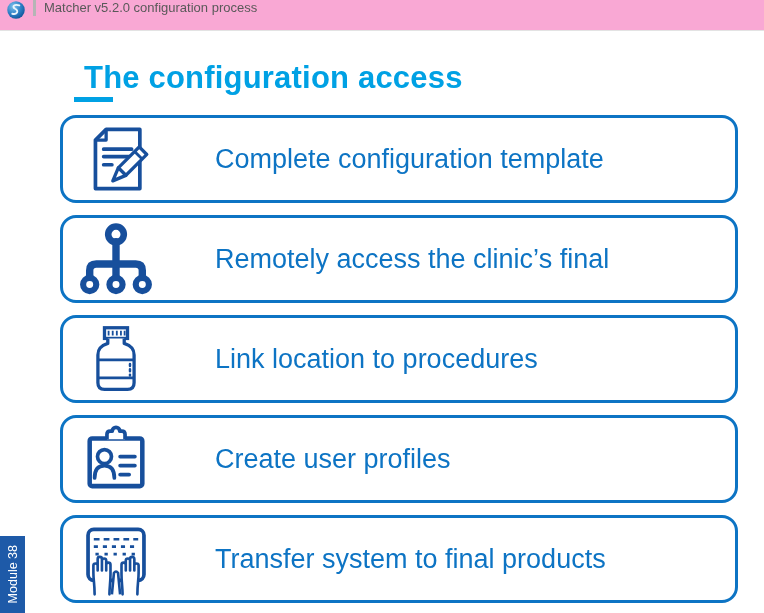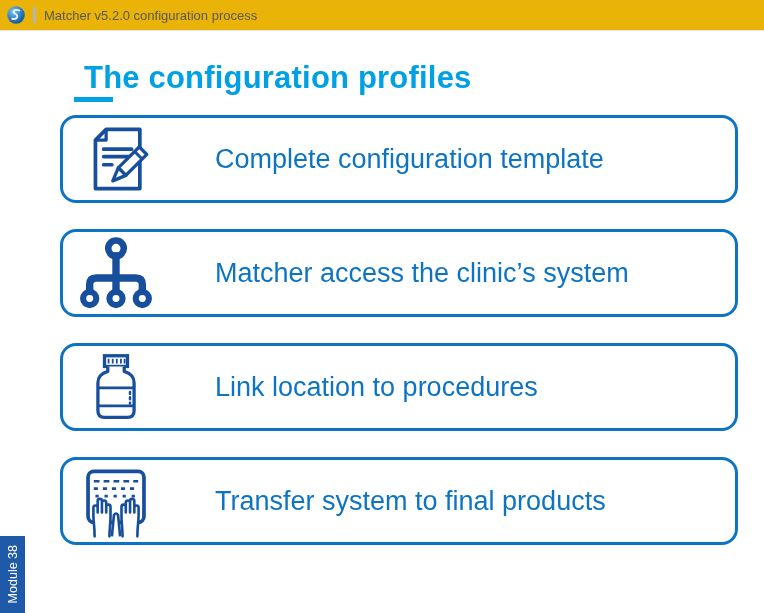--- a/index.html
+++ b/index.html
@@ -10,35 +10,35 @@
     --header-text-gray:#595959;
     --divider-gray:#b5b5b5;
     --rule-gray:#e3e3e3;
   }
   *{box-sizing:border-box;margin:0;padding:0}
   body{font-family:"Liberation Sans",sans-serif;background:#fff}
   .slide{position:relative;width:764px;height:613px;background:#fff;overflow:hidden}
 
   
   .topbar{position:absolute;top:0;left:0;width:100%;height:31px;
-          display:flex;align-items:center;padding-left:6px;
-          border-bottom:1px solid var(--rule-gray);background:#eab308}
+          display:flex;padding-left:6px;
+          border-bottom:1px solid var(--rule-gray);background:#f9a8d4}
   .topbar .logo{width:20px;height:20px;flex:0 0 auto}
   .topbar .vdiv{width:3px;height:16px;background:var(--divider-gray);margin:0 8px 0 7px}
   .topbar .app-title{font-size:13px;color:var(--header-text-gray)}
 
   
   .page-title{position:absolute;left:84px;top:60px;font-size:31px;font-weight:bold;
               color:var(--accent-cyan);letter-spacing:.2px;white-space:nowrap}
   .title-underline{position:absolute;left:74px;top:97px;width:39px;height:5px;
                    background:var(--accent-cyan)}
 
   
   .steps{position:absolute;top:115px;left:60px;width:678px;
-         display:flex;flex-direction:column;gap:26px}
+         display:flex;flex-direction:column;gap:12px}
   .step-card{height:88px;border:3px solid var(--row-blue);border-radius:16px;
              background:#fff;display:flex;align-items:center}
   .icon-box{width:78px;margin-left:14px;display:flex;align-items:center;justify-content:center;
             color:var(--icon-navy);flex:0 0 auto}
   .icon-box svg{width:74px;height:74px;display:block}
   .step-label{font-size:27px;color:var(--row-blue);margin-left:60px;white-space:nowrap}
 
   
   .module-bar{position:absolute;left:0;top:536px;width:25px;height:77px;
               background:var(--module-bar-blue);display:flex;align-items:center;justify-content:center}
@@ -59,21 +59,21 @@
           <stop offset="100%" stop-color="#0b4f93"></stop>
         </radialGradient>
       </defs>
       <circle cx="12" cy="12" r="10.5" fill="url(#lg)"></circle>
       <path d="M16,6.5 C10,4.5 6.5,8 11,10.5 C16,13 13,18 7.5,16.5" fill="none" stroke="#eaf4fb" stroke-width="2.2" stroke-linecap="round"></path>
     </svg>
     <div class="vdiv"></div>
     <span class="app-title">Matcher v5.2.0 configuration process</span>
   </div>
 
-  <h1 class="page-title">The configuration profiles</h1>
+  <h1 class="page-title">The configuration access</h1>
   <div class="title-underline"></div>
 
   <div class="steps">
 
     <div class="step-card">
       <div class="icon-box">
         <svg viewBox="0 0 90 90" fill="none" stroke="currentColor">
           <path d="M33,9 L74,9 L74,81 L20,81 L20,22 Z" fill="#fff" stroke-width="4.5" stroke-linejoin="round"></path>
           <path d="M33,9 V22 H20" stroke-width="4" stroke-linejoin="round"></path>
           <path d="M30,33 H64 M30,42 H64 M30,52 H40" stroke-width="4.5" stroke-linecap="round"></path>
@@ -91,36 +91,48 @@
       <div class="icon-box">
         <svg viewBox="0 0 90 90" fill="none" stroke="currentColor">
           <circle cx="45" cy="15" r="9.5" fill="#fff" stroke-width="8"></circle>
           <path d="M45,24 V70" stroke-width="9" stroke-linecap="round"></path>
           <path d="M13,70 V59 Q13,51 21,51 H69 Q77,51 77,59 V70" stroke-width="9" stroke-linecap="round"></path>
           <circle cx="13" cy="76" r="8" fill="#fff" stroke-width="7.5"></circle>
           <circle cx="45" cy="76" r="8" fill="#fff" stroke-width="7.5"></circle>
           <circle cx="77" cy="76" r="8" fill="#fff" stroke-width="7.5"></circle>
         </svg>
       </div>
-      <span class="step-label">Matcher access the clinic’s system</span>
+      <span class="step-label">Remotely access the clinic’s final</span>
     </div>
 
     <div class="step-card">
       <div class="icon-box">
         <svg viewBox="0 0 90 90" fill="none" stroke="currentColor">
           <rect x="31" y="7" width="28" height="13" fill="#fff" stroke-width="4"></rect>
           <path d="M36,10.5 V16.5 M41,10.5 V16.5 M46,10.5 V16.5 M51,10.5 V16.5 M55.5,10.5 V16.5" stroke-width="2.2"></path>
           <path d="M35,20 V26 C26,29 23,33 23,40 V74 C23,79 26,82 31,82 H59 C64,82 67,79 67,74 V40 C67,33 64,29 55,26 V20" fill="#fff" stroke-width="4" stroke-linejoin="round"></path>
           <path d="M23,46 H67 M23,68 H67" stroke-width="3.5"></path>
           <path d="M62,51 V65" stroke-width="3" stroke-dasharray="2.5 4" stroke-linecap="round"></path>
         </svg>
       </div>
       <span class="step-label">Link location to procedures</span>
     </div>
 
+    <div class="step-card">
+      <div class="icon-box">
+        <svg viewBox="0 0 90 90" fill="none" stroke="currentColor">
+          <rect x="13" y="20" width="64" height="58" rx="3" fill="#fff" stroke-width="5.5"></rect>
+          <path d="M34,21 V15 Q34,11 38,11 H40.5 A4.5,4.5 0 0 1 49.5,11 H52 Q56,11 56,15 V21" fill="#fff" stroke-width="4.5" stroke-linejoin="round"></path>
+          <circle cx="31" cy="42" r="8.5" stroke-width="4.5" fill="#fff"></circle>
+          <path d="M19,68 Q19,53 31,53 Q43,53 43,68" stroke-width="4.5" stroke-linecap="round"></path>
+          <path d="M50,42 H68 M50,53 H68 M50,64 H61" stroke-width="4.5" stroke-linecap="round"></path>
+        </svg>
+      </div>
+      <span class="step-label">Create user profiles</span>
+    </div>
 
     <div class="step-card">
       <div class="icon-box">
         <svg viewBox="0 0 90 90" fill="none" stroke="currentColor">
           <rect x="11" y="9" width="68" height="62" rx="7" fill="#fff" stroke-width="4.5"></rect>
           <path d="M18,21 H72" stroke-width="3.2" stroke-dasharray="7 5"></path>
           <path d="M18,30 H72" stroke-width="3.2" stroke-dasharray="5 6"></path>
           <path d="M20,39 H70" stroke-width="3.2" stroke-dasharray="4 7"></path>
           <path d="M19,88 C19,76 17.5,70 17.5,62 L17.5,53 A2.6,2.6 0 0 1 22.7,53 L22.7,59 L22.7,45 A2.6,2.6 0 0 1 27.9,45 L27.9,59 L27.9,47 A2.6,2.6 0 0 1 33.1,47 L33.1,59 L33.1,52 A2.6,2.6 0 0 1 38.3,52 L38.3,64 C38.3,74 37,79 37,88" fill="#fff" stroke-width="3.2" stroke-linejoin="round" stroke-linecap="round"></path>
           <path d="M71,88 C71,76 72.5,70 72.5,62 L72.5,53 A2.6,2.6 0 0 0 67.3,53 L67.3,59 L67.3,45 A2.6,2.6 0 0 0 62.1,45 L62.1,59 L62.1,47 A2.6,2.6 0 0 0 56.9,47 L56.9,59 L56.9,52 A2.6,2.6 0 0 0 51.7,52 L51.7,64 C51.7,74 53,79 53,88" fill="#fff" stroke-width="3.2" stroke-linejoin="round" stroke-linecap="round"></path>

